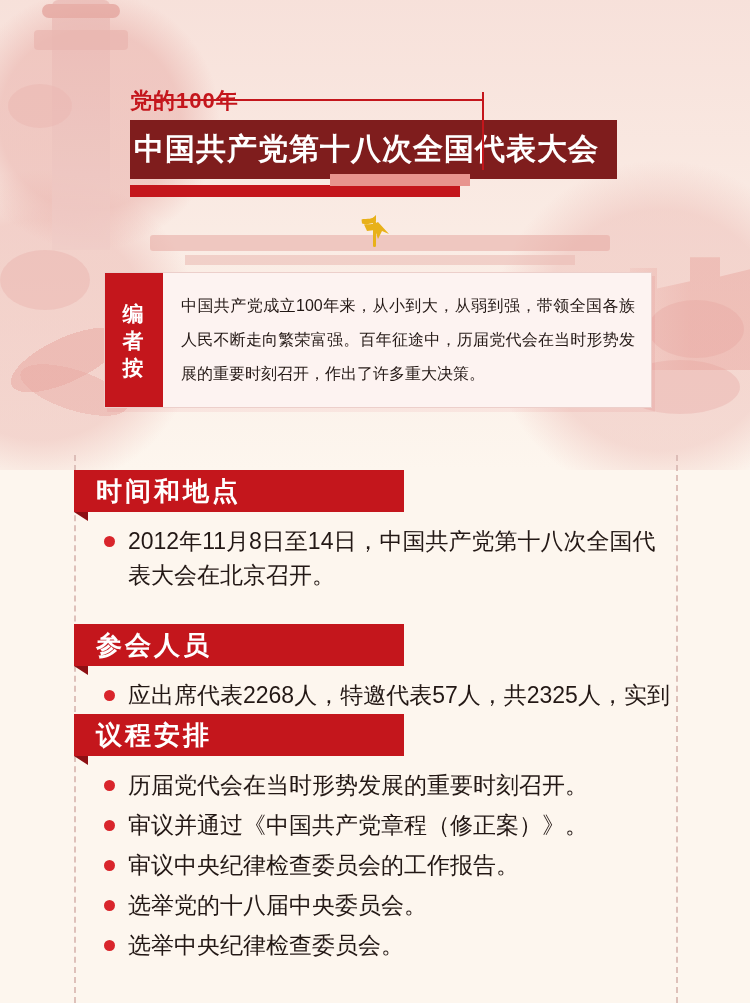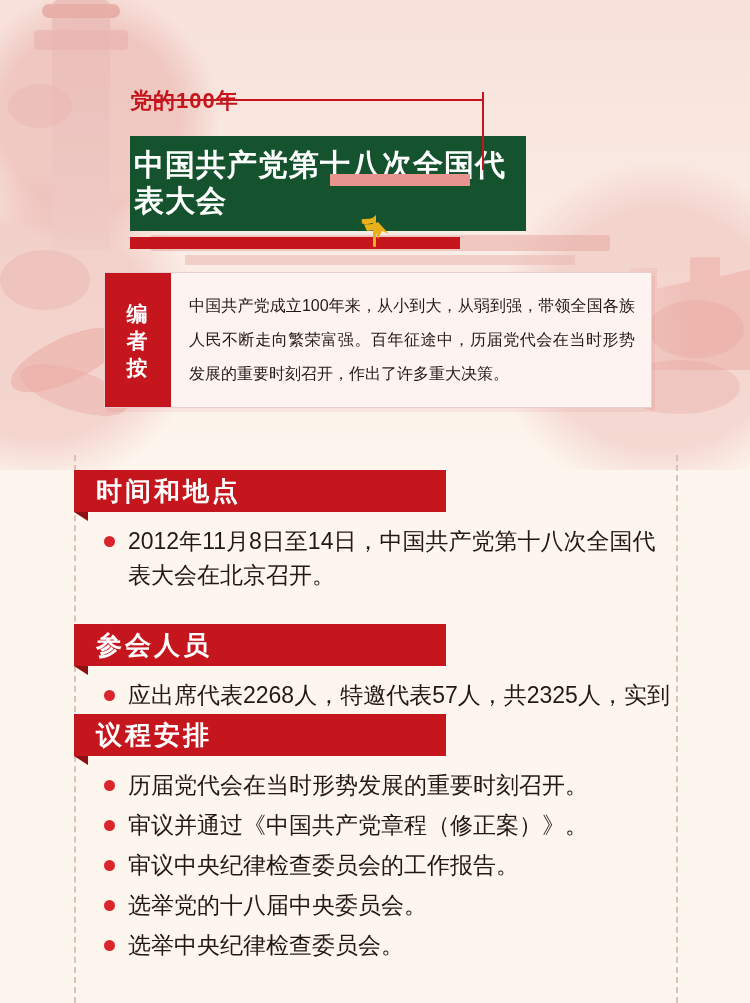--- a/index.html
+++ b/index.html
@@ -162,28 +162,28 @@
     width: 340px; height: 2px;
     background: #c4161c;
   }
   .rule-cap {
     position: absolute;
     left: 482px; top: 92px;
     width: 2px; height: 78px;
     background: #c4161c;
   }
   .title-bar {
-    margin-top: 20px;
-    background: #14532d;
+    margin-top: 4px;
+    background: #7f1d1d;
     color: #fff;
     font-size: 30px;
     font-weight: bold;
     letter-spacing: 1px;
     padding: 11px 12px 12px 4px;
-    width: 396px;
+    width: 487px;
     box-sizing: border-box;
     line-height: 36px;
   }
   .title-underbar {
     margin-top: 6px;
     width: 330px;
     height: 12px;
     background: #c4161c;
   }
   .title-underbar-ghost {
@@ -205,21 +205,21 @@
   .note {
     position: absolute;
     left: 104px; top: 272px;
     width: 546px;
     display: flex;
     background: #fdf3f1;
     border: 1px solid #eccfcb;
     box-shadow: 3px 4px 0 rgba(196,22,28,0.06);
   }
   .note-tab {
-    width: 66px;
+    width: 58px;
     background: #c4161c;
     color: #fff;
     font-size: 21px;
     font-weight: bold;
     line-height: 27px;
     letter-spacing: 2px;
     display: flex;
     align-items: center;
     justify-content: center;
     text-align: center;
@@ -233,21 +233,21 @@
     line-height: 34px;
     color: #231815;
     text-align: justify;
   }
 
   
   .section { position: absolute; left: 74px; width: 600px; }
   .sec-head {
     position: relative;
     height: 42px;
-    width: 372px;
+    width: 330px;
     background: #c4161c;
     color: #fff;
     font-size: 26px;
     font-weight: bold;
     letter-spacing: 3px;
     display: flex;
     align-items: center;
     padding-left: 22px;
     box-sizing: border-box;
   }

